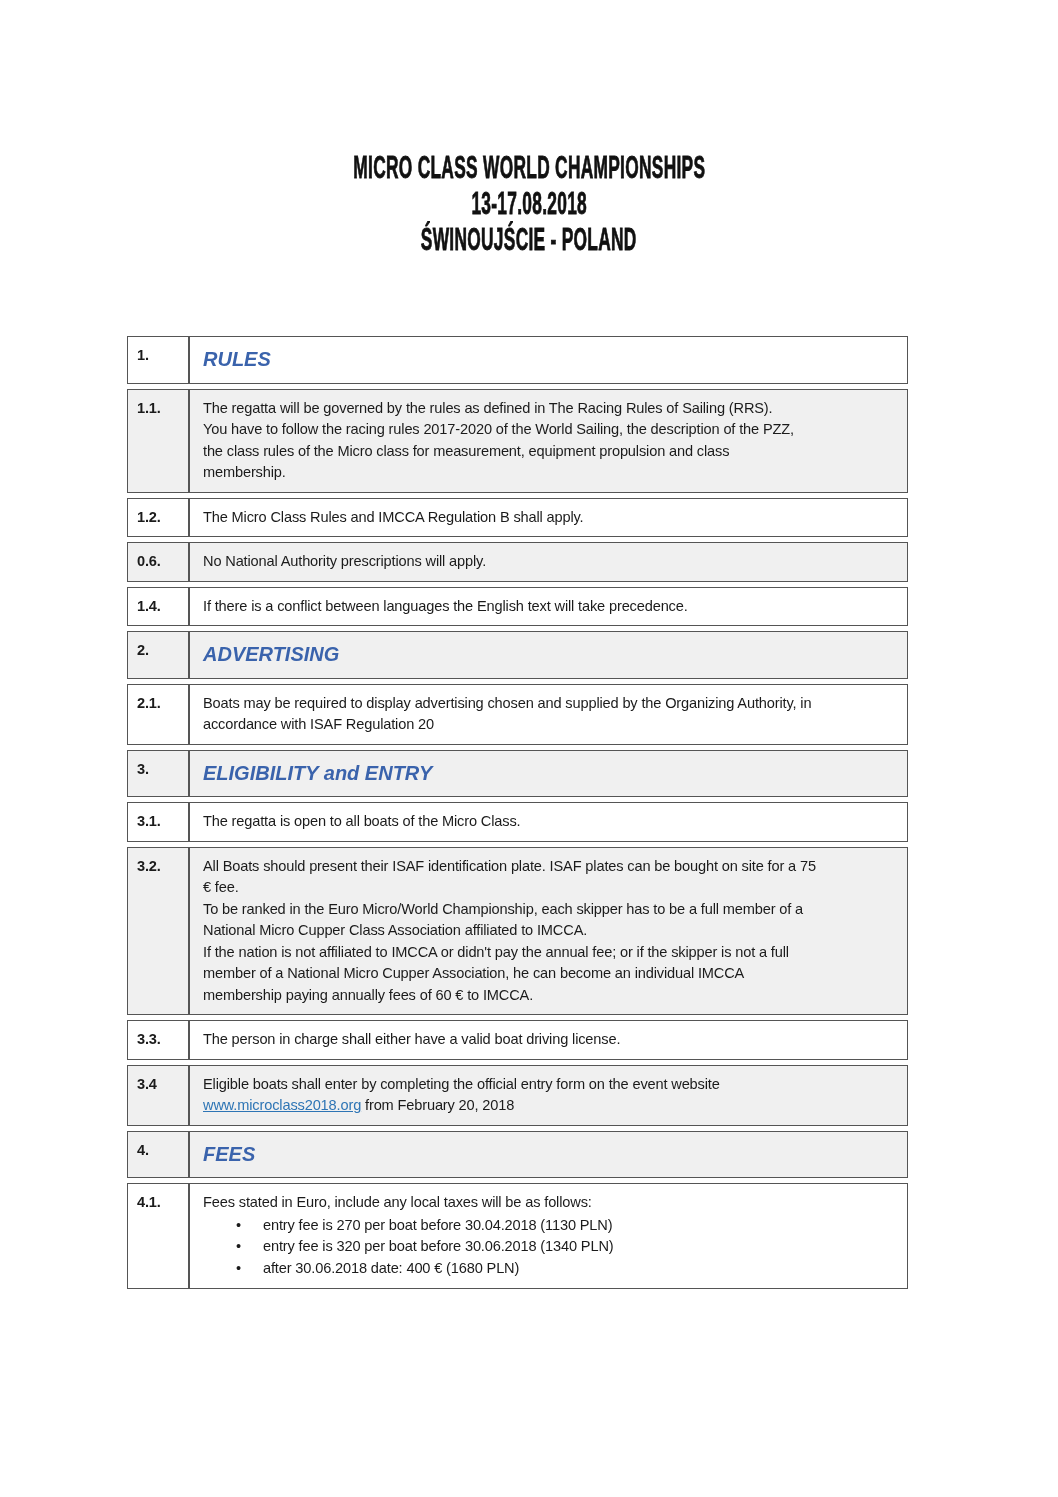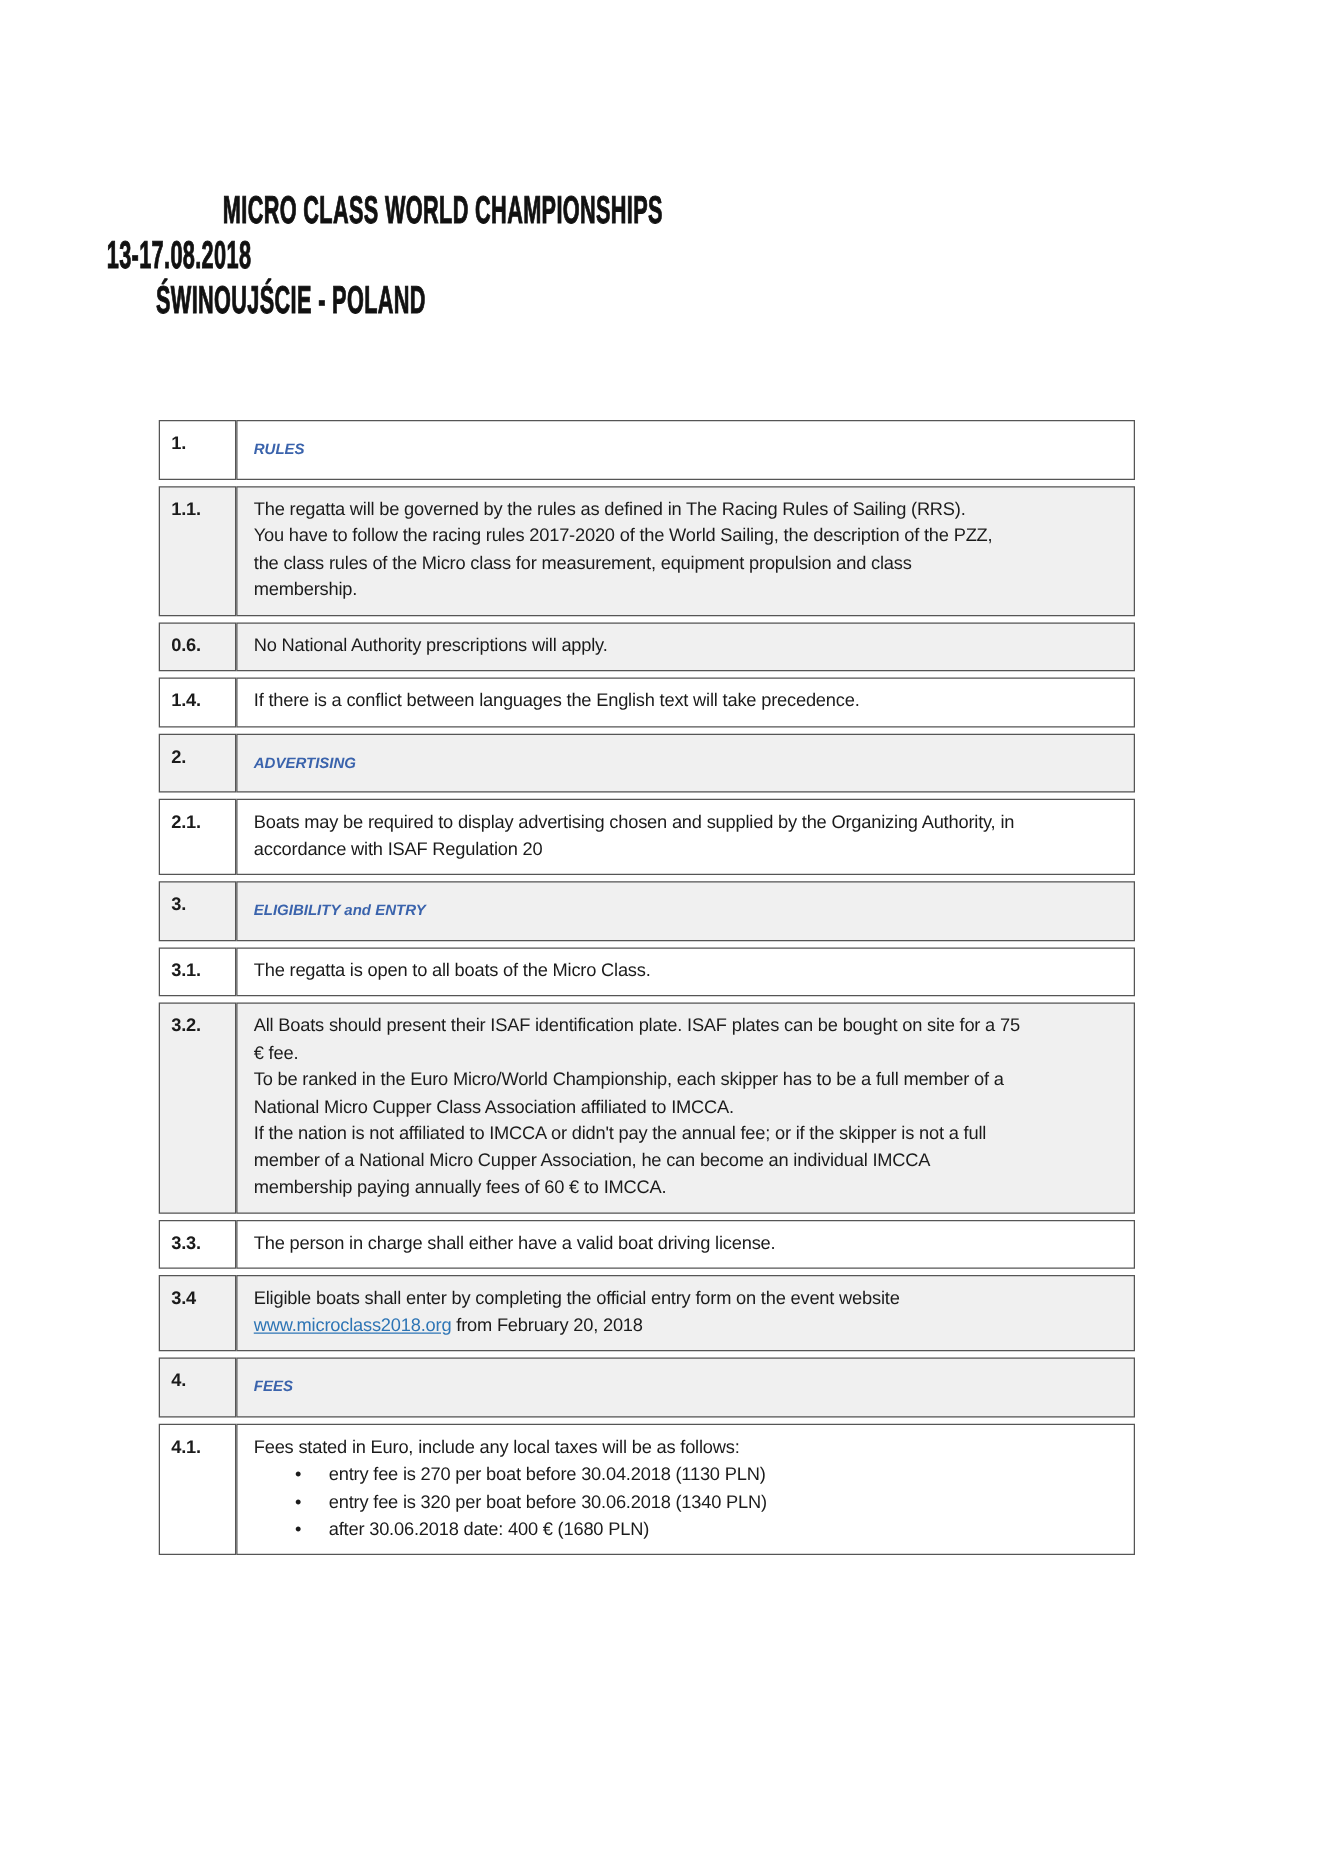--- a/index.html
+++ b/index.html
@@ -7,21 +7,21 @@
     position: relative;
     width: 1058px;
     height: 1497px;
     background: #ffffff;
     overflow: hidden;
     font-family: "Liberation Sans", sans-serif;
     color: var(--body-text, #1b1b1b);
   }
   
   .doc-title { padding-top: 150px; }
-  .t-line { text-align: left; line-height: 36px; height: 36px; margin-left: 40px; }
+  .t-line { text-align: center; line-height: 36px; height: 36px; }
   .condensed {
     display: inline-block;
     transform: scaleX(0.56);
     transform-origin: 50% 50%;
     white-space: nowrap;
     font-weight: 700;
     font-size: 31px;
     color: #111111;
     -webkit-text-stroke: 0.8px #111111;
     letter-spacing: 0.5px;
@@ -53,21 +53,21 @@
   }
   td.content {
     border-left: none;
     padding: 8px 8px 8px 13px;
   }
   tr.shaded td { background: var(--shade, #f0f0f0); }
   td.content.section {
     color: var(--accent, #3a63ac);
     font-style: italic;
     font-weight: 700;
-    font-size: 12px;
+    font-size: 20px;
     letter-spacing: 0;
     padding-top: 12px;
     padding-bottom: 12px;
   }
   .line { white-space: nowrap; }
   a.link, span.link {
     color: var(--link, #2e75b5);
     text-decoration: underline;
     cursor: pointer;
   }
@@ -111,20 +111,26 @@
         </tr>
         <tr class="shaded">
           <td class="num">1.1.</td>
           <td class="content">
             <div class="line">The regatta will be governed by the rules as defined in The Racing Rules of Sailing (RRS).</div>
             <div class="line">You have to follow the racing rules 2017-2020 of the World Sailing, the description of the PZZ,</div>
             <div class="line">the class rules of the Micro class for measurement, equipment propulsion and class</div>
             <div class="line">membership.</div>
           </td>
         </tr>
+        <tr>
+          <td class="num">1.2.</td>
+          <td class="content">
+            <div class="line">The Micro Class Rules and IMCCA Regulation B shall apply.</div>
+          </td>
+        </tr>
         <tr class="shaded">
           <td class="num">0.6.</td>
           <td class="content">
             <div class="line">No National Authority prescriptions will apply.</div>
           </td>
         </tr>
         <tr>
           <td class="num">1.4.</td>
           <td class="content">
             <div class="line">If there is a conflict between languages the English text will take precedence.</div>

